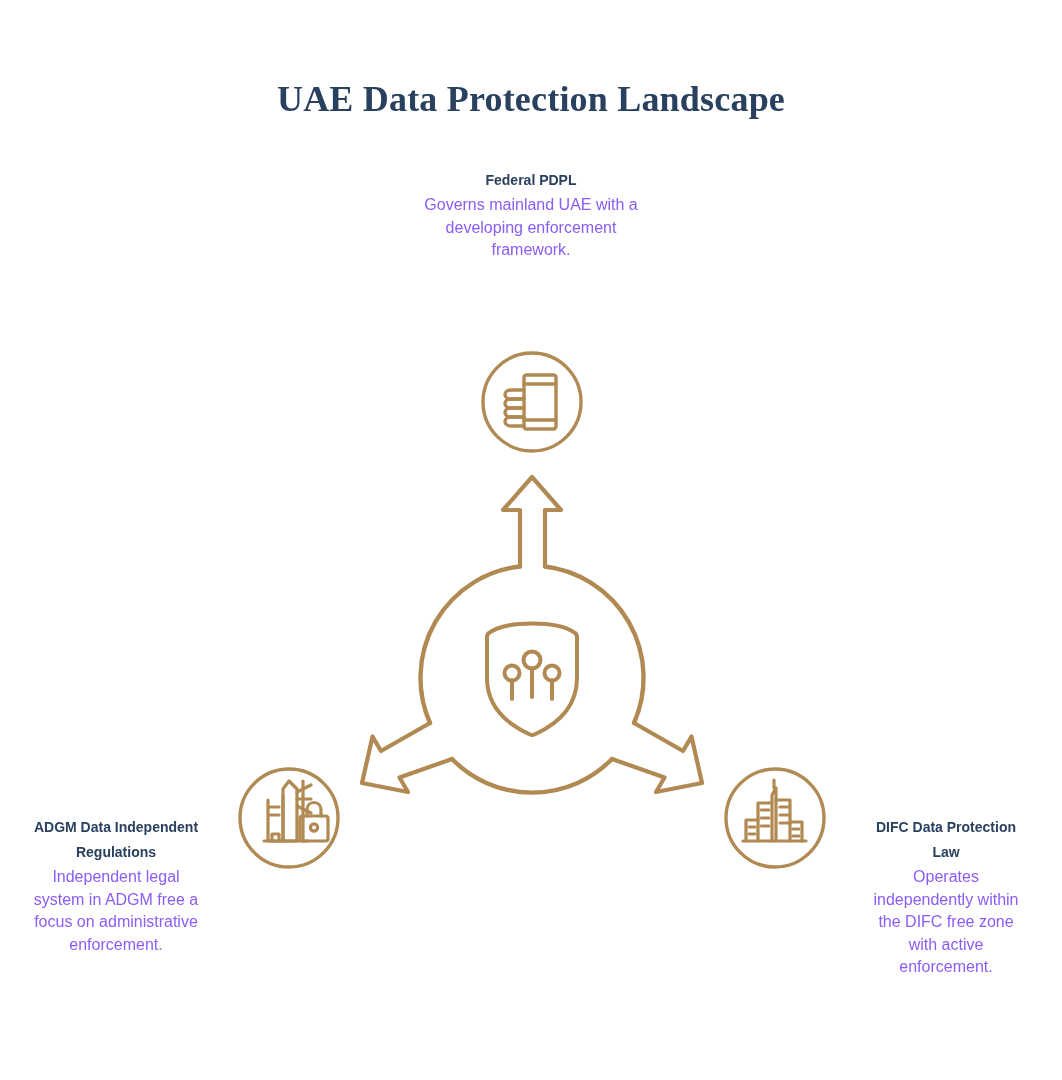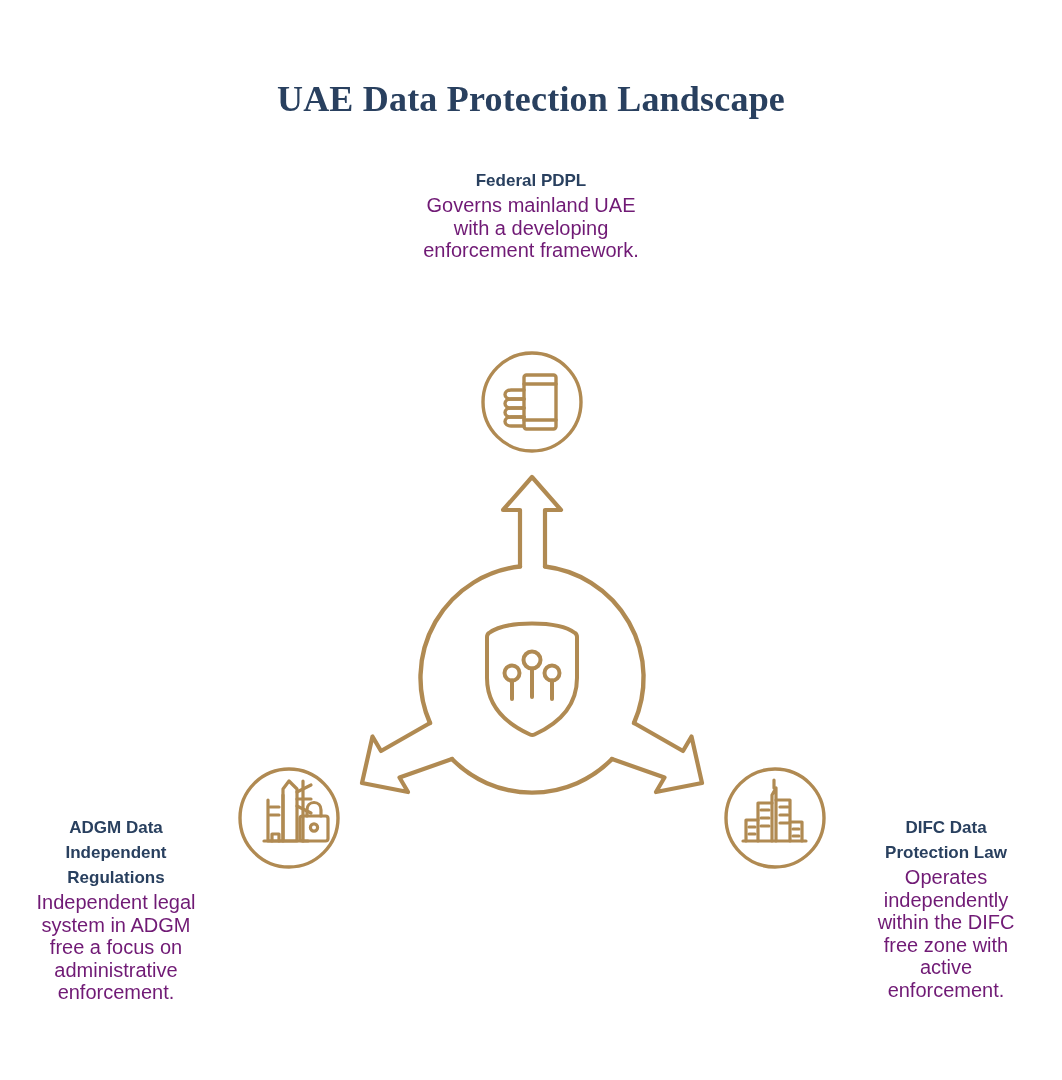--- a/index.html
+++ b/index.html
@@ -43,29 +43,29 @@
     top: 0;
     width: 1062px;
     height: 1080px;
     pointer-events: none;
   }
 
   .node-label {
     position: absolute;
   }
   .node-label .label-heading {
-    font-size: 17px;
+    font-size: 14px;
     font-weight: bold;
     color: #29405f;
     line-height: 25px;
     margin: 0 0 1px 0;
   }
   .node-label .label-body {
-    font-size: 20px;
-    color: #701a75;
+    font-size: 16px;
+    color: #8b5cf6;
     line-height: 22.5px;
     margin: 0;
   }
 
   
   #label-federal-pdpl {
     left: 411px;
     top: 168px;
     width: 240px;
     text-align: center;

